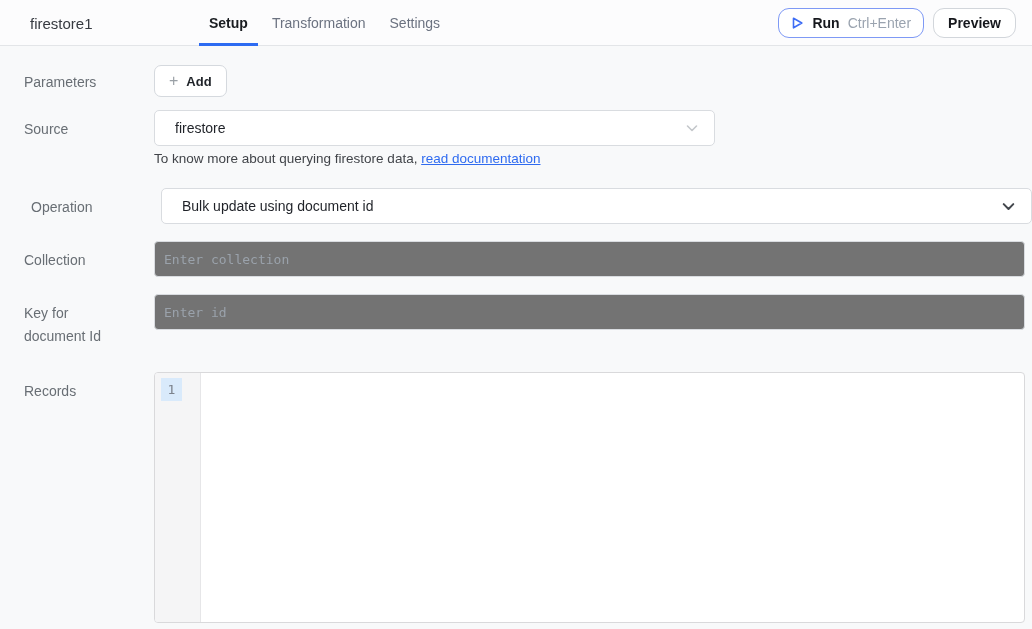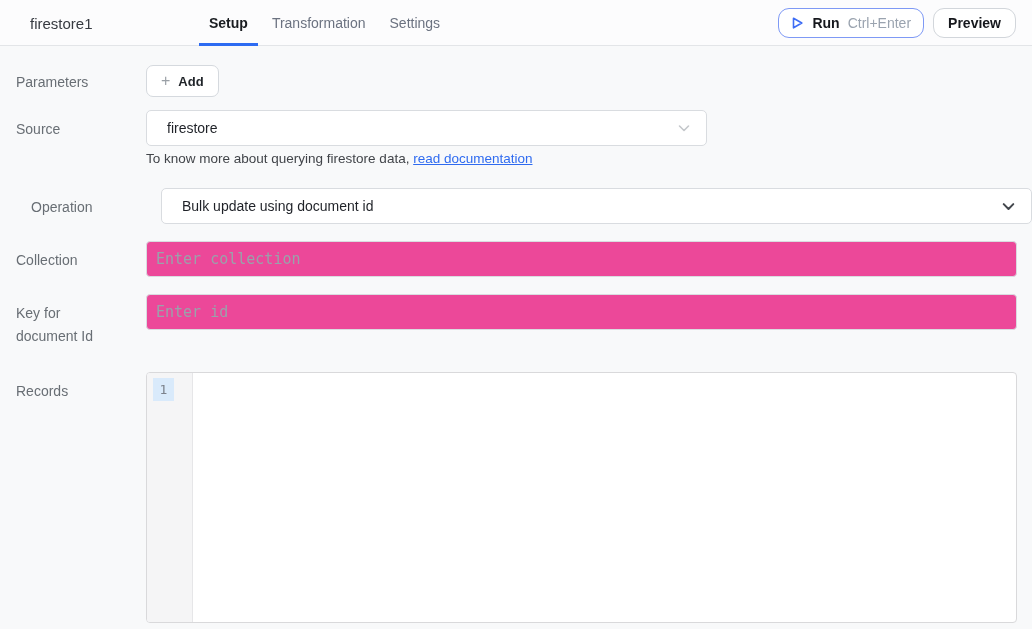--- a/index.html
+++ b/index.html
@@ -61,21 +61,21 @@
   .btn-run .run-label { font-weight:600; color:#16181d; }
   .btn-run .run-shortcut { color:#9aa3af; }
   .btn-preview {
     border:1px solid #d2d6db;
     padding:0 14px;
     font-weight:600; color:#16181d;
   }
   .play-icon { display:inline-flex; }
 
   
-  .form { padding-left:16px; }
+  .form { padding-left:24px; }
   .row { display:flex; }
   .row-label {
     width:130px; flex:none;
     padding-right:40px;
     font-size:14px; color:#686e74;
     line-height:23px;
   }
   .pt-center { padding-top:8px; }
   .pt-btn { padding-top:6px; }
 
@@ -113,26 +113,26 @@
   .select-operation { width:871px; }
 
   .helper-text {
     margin-top:5px;
     font-size:13.5px; color:#414449;
   }
   .helper-text a { color:#2f6bf0; text-decoration:underline; cursor:pointer; }
 
   .text-input {
     width:871px; height:36px;
-    background:#ec4899;
+    background:#737373;
     border:1px solid #d9dce0;
     border-radius:4px;
     padding:0 10px 0 9px;
     font-family:"DejaVu Sans Mono","Liberation Mono",monospace;
-    font-size:15px; color:#1f2228;
+    font-size:13px; color:#1f2228;
     outline:none;
   }
   .text-input::placeholder { color:#9aa2ab; }
 
   
   .code-editor {
     width:871px; height:251px;
     background:#ffffff;
     border:1px solid #d9d9db;
     border-radius:4px;

